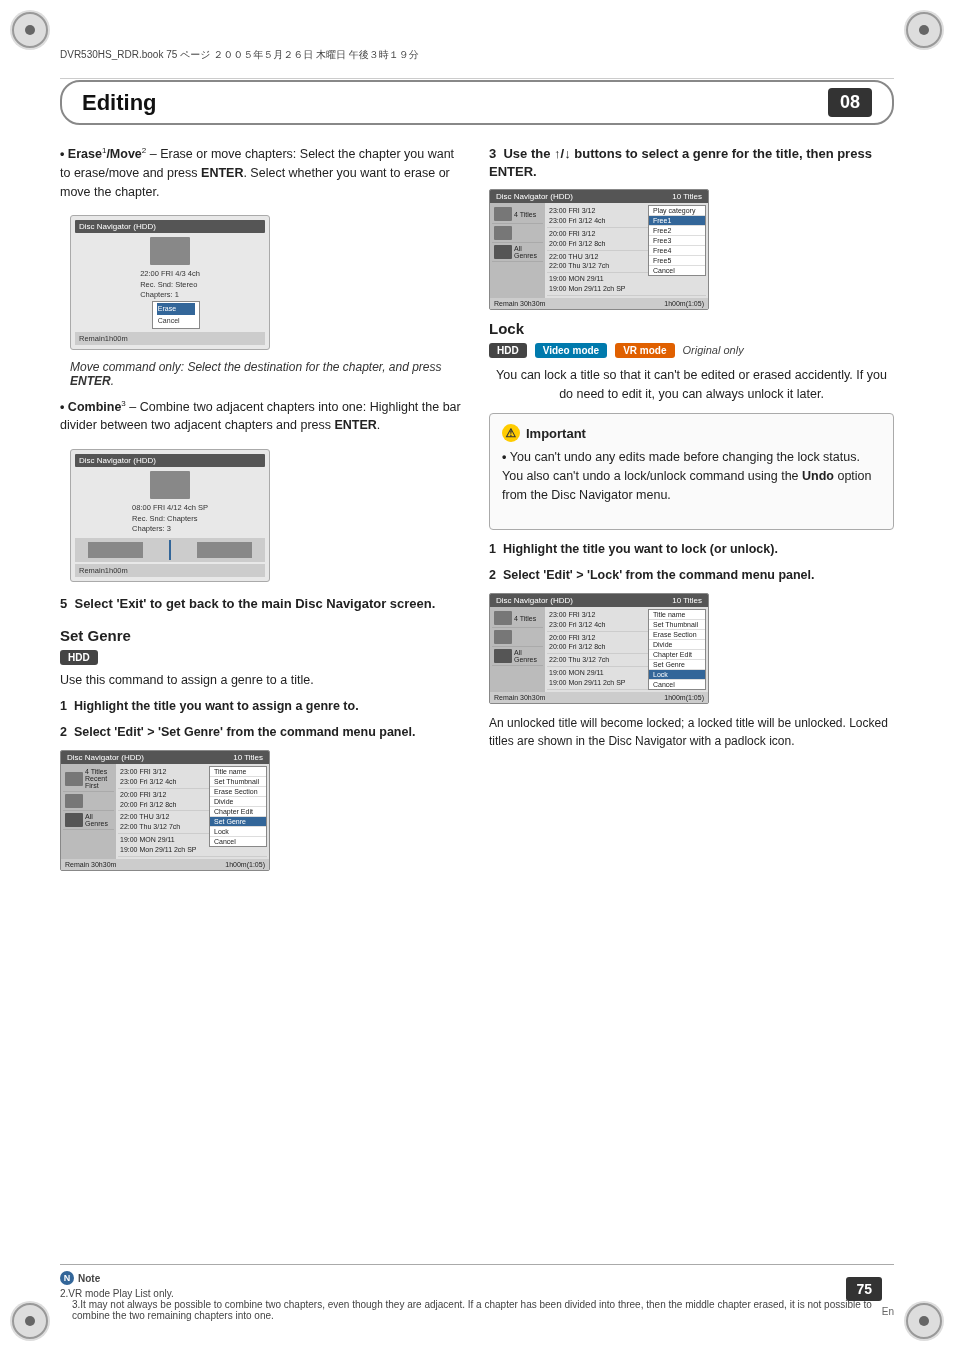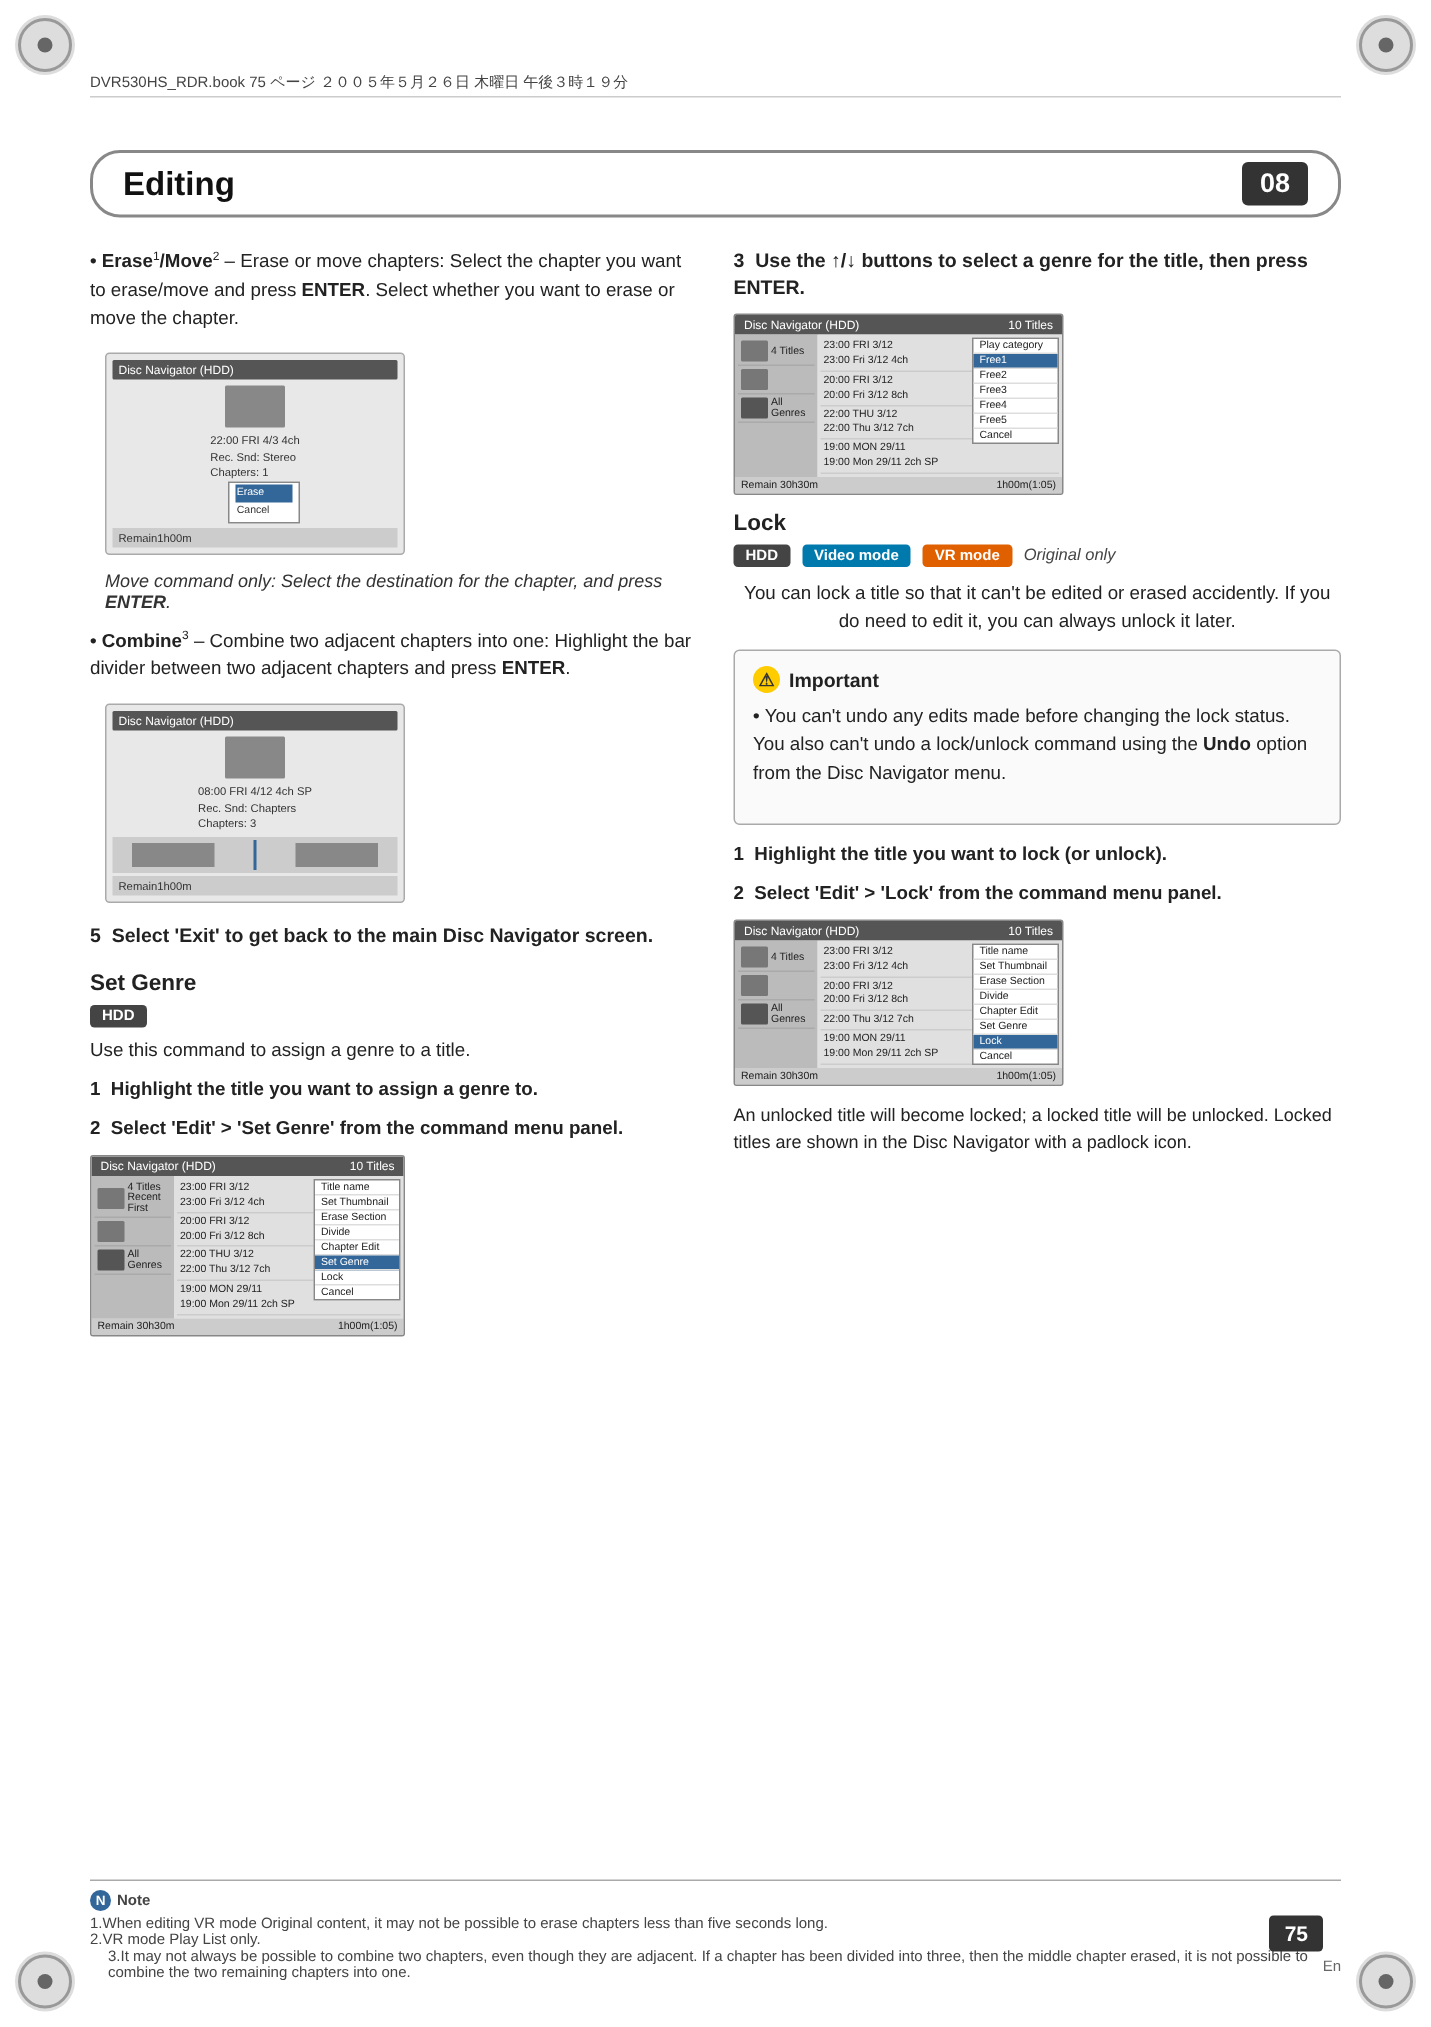--- a/index.html
+++ b/index.html
@@ -29,31 +29,30 @@
 
     
     .top-bar {
       position: absolute;
       top: 48px;
       left: 60px;
       right: 60px;
       font-size: 10px;
       color: #444;
       border-bottom: 1px solid #ccc;
-      padding-bottom: 2px;
+      padding-bottom: 16px;
     }
 
     
     .main-content {
       position: absolute;
       top: 80px;
       left: 60px;
       right: 60px;
       bottom: 80px;
-      margin-top: 20px;
     }
 
     
     .chapter-header {
       display: flex;
       align-items: center;
       justify-content: space-between;
       border: 2px solid #888;
       border-radius: 20px;
       padding: 6px 20px;
@@ -674,19 +673,18 @@
     </div>
   </div>
 
 </div>
 
 <div class="note-section">
   <div class="note-title">
     <span class="note-icon">N</span>
     <strong>Note</strong>
   </div>
-  <div>1.When editing VR mode Original content, it may not be possible to erase chapters less than five seconds long.</div>
   <div>2.VR mode Play List only.</div>
   <div style="padding-left:12px;">3.It may not always be possible to combine two chapters, even though they are adjacent. If a chapter has been divided into three, then the middle chapter erased, it is not possible to combine the two remaining chapters into one.</div>
 </div>
 
 <div class="page-number">75</div>
 <div class="page-en">En</div>
 
 </body></html>

